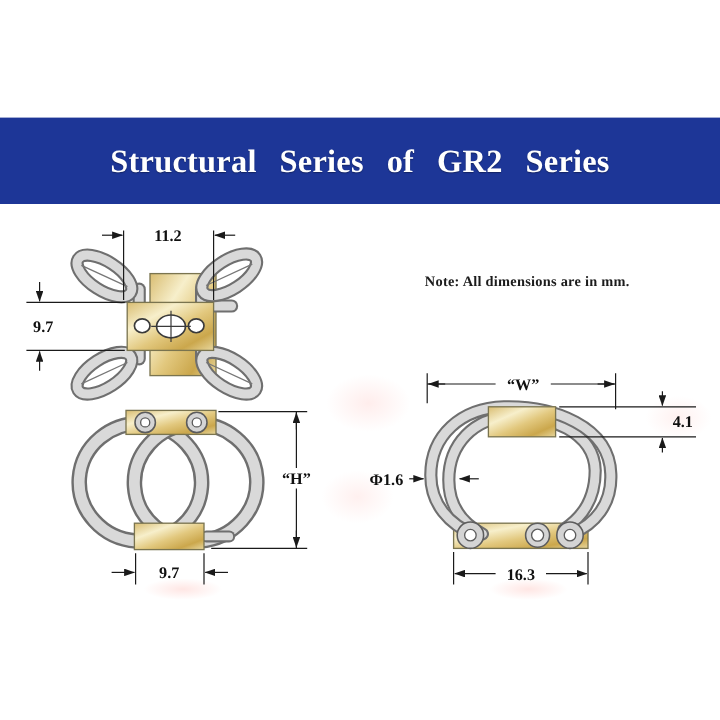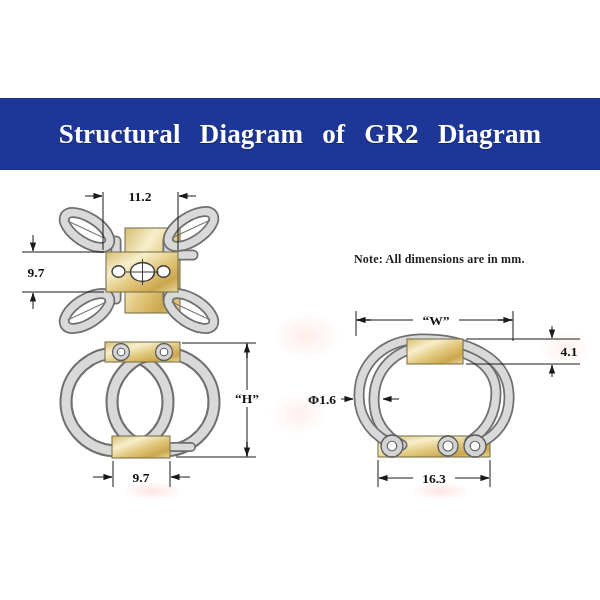--- a/index.html
+++ b/index.html
@@ -9,21 +9,21 @@
   }
   html,body{margin:0;padding:0;background:#fff;}
   .canvas{position:relative;width:600px;height:600px;background:#ffffff;overflow:hidden;
           font-family:"Liberation Serif","DejaVu Serif",serif;}
   .banner{position:absolute;left:0;top:98px;width:600px;height:72px;
           background:var(--banner-blue,#1d3697);display:flex;align-items:center;justify-content:center;}
   .banner .title{color:var(--title-text,#fff);font-weight:bold;font-size:27px;
           word-spacing:0.45em;letter-spacing:0.2px;white-space:nowrap;
           text-shadow:0 1px 1px rgba(0,0,0,0.35);}
   .note{position:absolute;left:354px;top:227px;width:210px;font-weight:bold;font-size:12px;
-        color:#1c1c1c;letter-spacing:0.2px;margin-top:25px;}
+        color:#1c1c1c;letter-spacing:0.2px;}
   svg.diagram{position:absolute;left:0;top:0;}
   .dim{stroke:var(--dimension-line,#1a1a1a);stroke-width:1;fill:none;}
   .arr{marker-end:url(#arrow);}
   .dimtext{font-family:"Liberation Serif","DejaVu Serif",serif;font-weight:bold;font-size:13.5px;
            fill:#101010;text-anchor:middle;}
   .wire-dark{stroke:#6f6f6f;fill:none;stroke-linecap:round;}
   .wire-lite{stroke:#d9d9d9;fill:none;stroke-linecap:round;}
   .seam{stroke:#777;stroke-width:1.1;fill:none;}
   .brassbar{fill:url(#brass);stroke:#7a744f;stroke-width:1.1;}
   .hole{fill:#fff;stroke:#3a3a3a;stroke-width:1.4;}
@@ -37,21 +37,21 @@
 
 <div class="canvas">
 
   <div class="smudge" style="left:272px;top:312px;width:70px;height:48px;background:radial-gradient(closest-side,rgba(255,208,205,0.38),rgba(255,208,205,0));"></div>
   <div class="smudge" style="left:268px;top:392px;width:60px;height:44px;background:radial-gradient(closest-side,rgba(255,208,205,0.32),rgba(255,208,205,0));"></div>
   <div class="smudge" style="left:538px;top:330px;width:55px;height:36px;background:radial-gradient(closest-side,rgba(255,208,205,0.3),rgba(255,208,205,0));"></div>
   <div class="smudge" style="left:120px;top:482px;width:65px;height:18px;background:radial-gradient(closest-side,rgba(255,200,195,0.45),rgba(255,200,195,0));"></div>
   <div class="smudge" style="left:408px;top:482px;width:65px;height:18px;background:radial-gradient(closest-side,rgba(255,200,195,0.45),rgba(255,200,195,0));"></div>
 
   <div class="banner">
-    <span class="title">Structural Diagram of GR2 Diagram</span>
+    <span class="title">Structural Series of GR2 Series</span>
   </div>
 
   <div class="note">Note: All dimensions are in mm.</div>
 
   <svg class="diagram" width="600" height="600" viewBox="0 0 600 600">
     <defs>
       <marker id="arrow" viewBox="0 0 10 7" refX="9.5" refY="3.5" markerWidth="9" markerHeight="6.3" orient="auto">
         <path d="M0,0 L10,3.5 L0,7 Z" fill="#1a1a1a"></path>
       </marker>
       <linearGradient id="brass" x1="0" y1="0" x2="1" y2="1">

